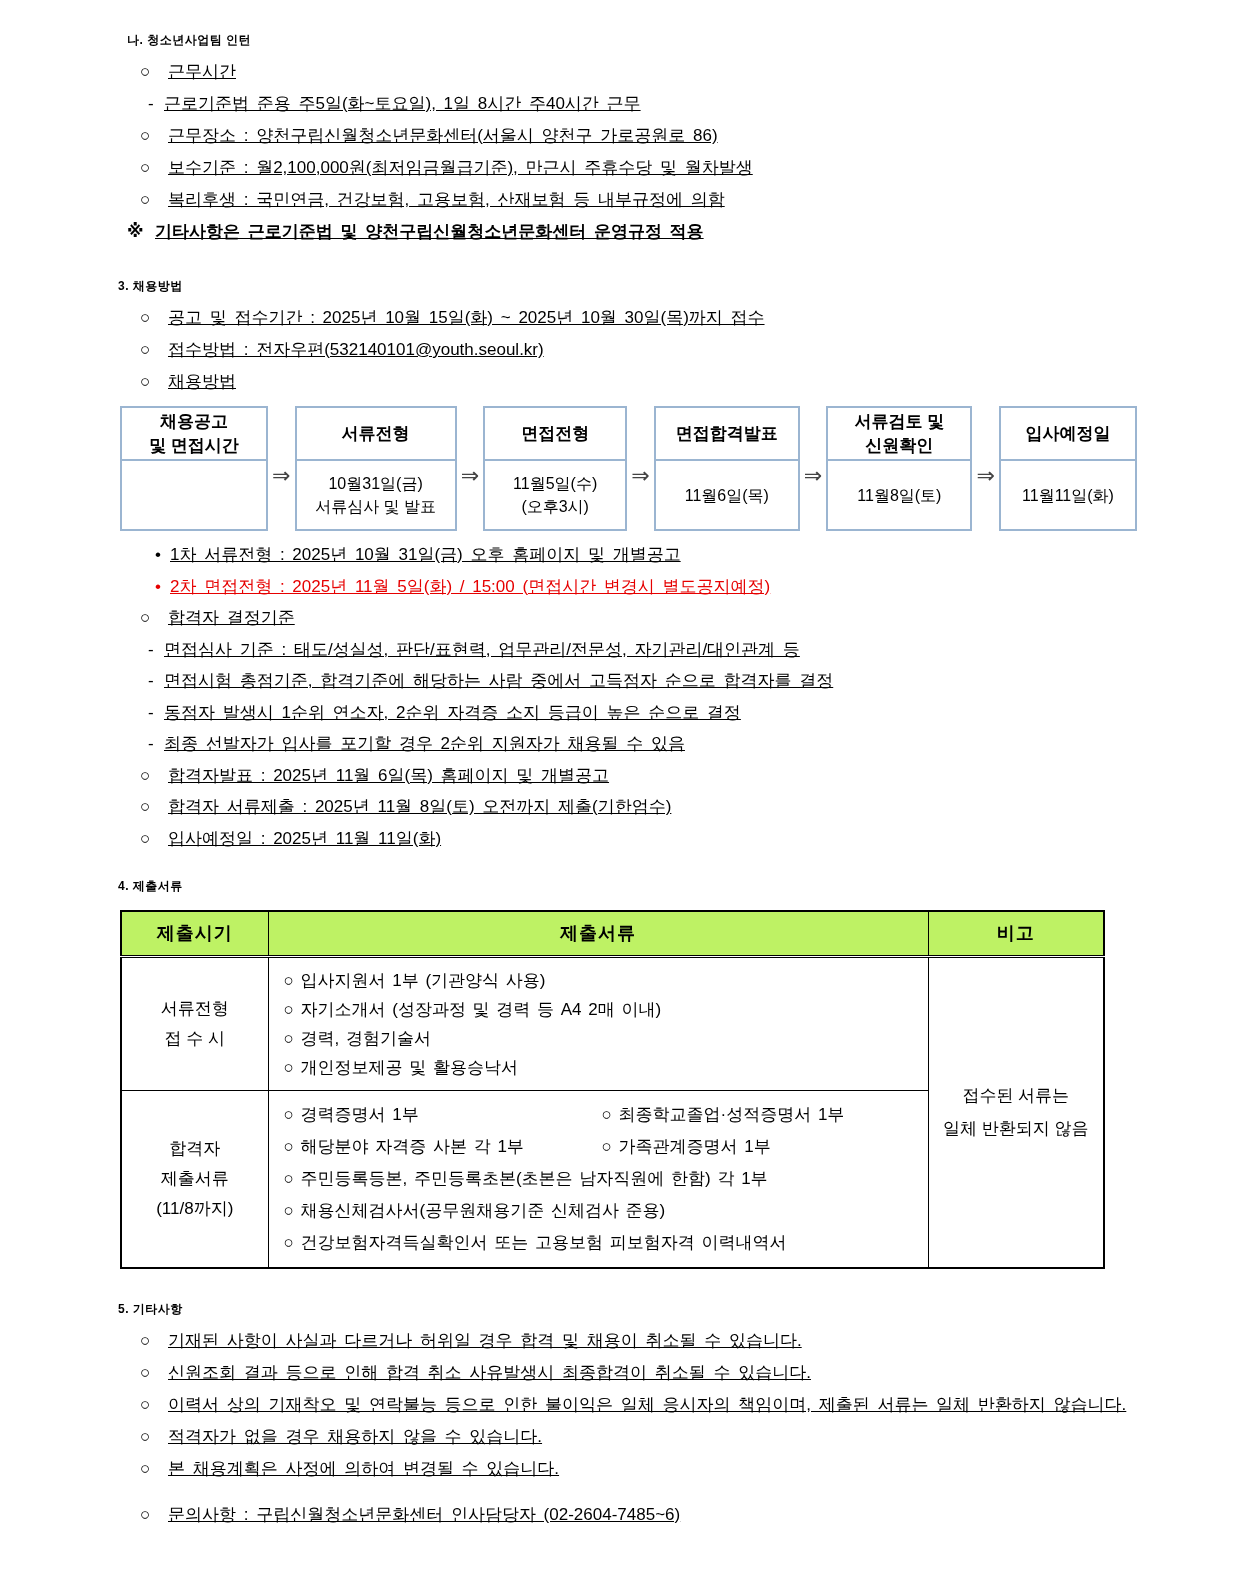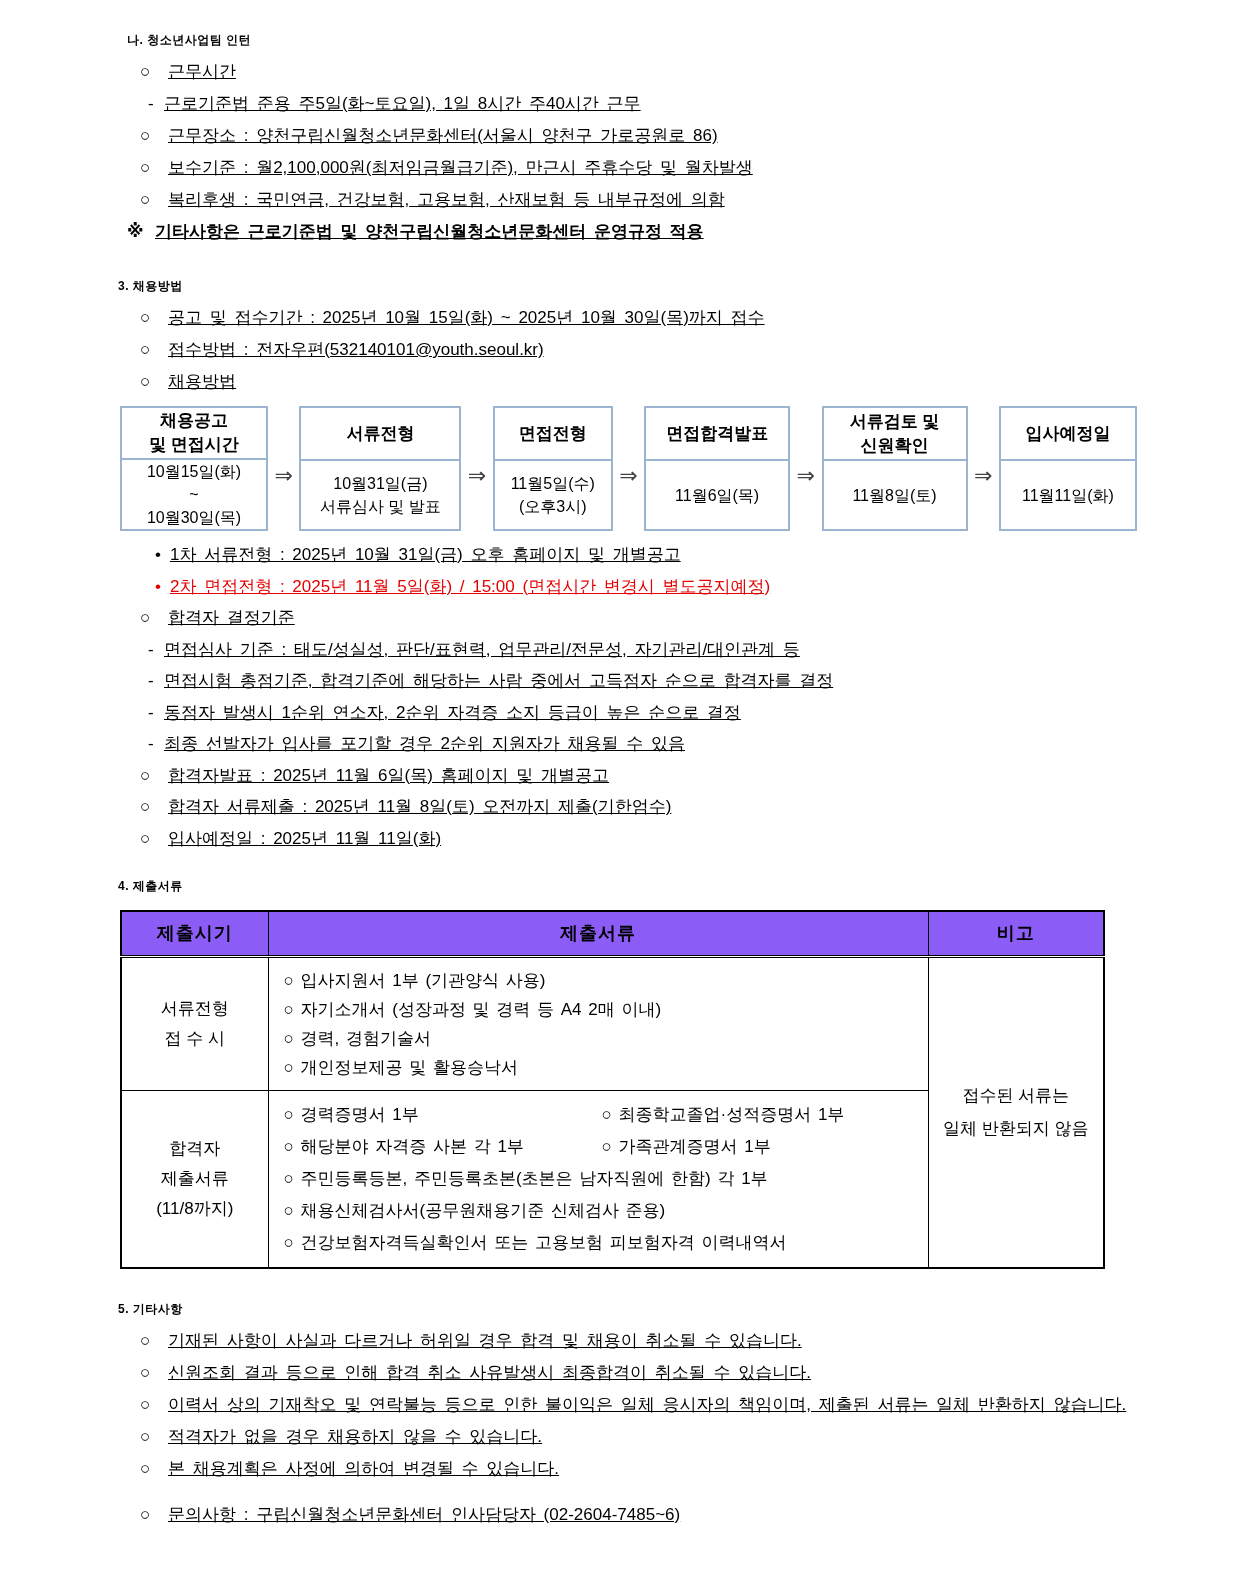--- a/index.html
+++ b/index.html
@@ -20,41 +20,41 @@
   .li.dash .m { flex:0 0 16px; }
   .li.bullet { margin-left:15px; }
   .li.bullet .m { flex:0 0 15px; }
   .li.note-line { margin-left:-13px; font-weight:bold; }
   .li.red-underline { color:#e60000; }
   .li.red-underline .t { text-decoration:underline; }
   .sec { margin-top:22px; }
   
   .flow { display:flex; align-items:center; width:1017px; margin:8px 0 0 2px; justify-content:space-between; }
   .flow-box { border:2px solid #9bb5d1; height:125px; display:flex; flex-direction:column; background:#fff; }
-  .fb-w1 { width:148px; } .fb-w2 { width:162px; } .fb-w3 { width:120px; }
+  .fb-w1 { width:148px; } .fb-w2 { width:162px; } .fb-w3 { width:144px; }
   .fb-w4 { width:146px; } .fb-w5 { width:146px; } .fb-w6 { width:138px; }
   .flow-head {
     height:53px; border-bottom:2px solid #9bb5d1; display:flex; align-items:center;
     justify-content:center; font-weight:bold; text-align:center; white-space:pre-line;
     font-size:17px; line-height:24px;
   }
   .flow-body {
     flex:1; display:flex; align-items:center; justify-content:center; text-align:center;
     white-space:pre-line; font-size:16px; line-height:23px;
   }
   .flow-arrow { font-size:22px; color:#444; padding:0 1px; margin-top:14px; }
   .post-flow { margin-top:8px; }
   .post-flow .li { line-height:31.5px; }
   
   .tbl { border-collapse:collapse; margin:8px 0 0 2px; table-layout:fixed; width:983px; }
   .tbl col.c1 { width:147px; } .tbl col.c2 { width:660px; } .tbl col.c3 { width:176px; }
   .tbl th, .tbl td { border:1px solid #000; }
   .tbl { border:2px solid #000; }
   .tbl th {
-    background:#8b5cf6; height:45px; font-size:18px; font-weight:bold;
+    background:#bef264; height:45px; font-size:18px; font-weight:bold;
     border-bottom:3px double #000; text-align:center; letter-spacing:1px;
   }
   .tbl td.when { text-align:center; vertical-align:middle; white-space:pre-line; line-height:30px; }
   .tbl td.docs { padding:8px 10px 8px 15px; vertical-align:middle; }
   .tbl tr.r1 td { height:115px; }
   .tbl tr.r2 td { height:165px; }
   .tbl tr.r1 .doc-line { line-height:29px; }
   .tbl tr.r2 .doc-line { line-height:32px; }
   .doc-line { display:flex; word-spacing:2px; }
   .doc-line .dl { flex:0 0 318px; }
@@ -112,23 +112,20 @@
         <div class="li">
             <span class="m">○</span>
             <span class="t">채용방법</span>
           </div>
       </div>
 
       <div class="flow">
         <div class="flow-box fb-w1">
           <div class="flow-head">채용공고
 및 면접시간</div>
-          <div class="flow-body">10월15일(화)
-~
-10월30일(목)</div>
         </div>
         <div class="flow-arrow">⇒</div>
         <div class="flow-box fb-w2">
           <div class="flow-head">서류전형</div>
           <div class="flow-body">10월31일(금)
 서류심사 및 발표</div>
         </div>
         <div class="flow-arrow">⇒</div>
         <div class="flow-box fb-w3">
           <div class="flow-head">면접전형</div>

